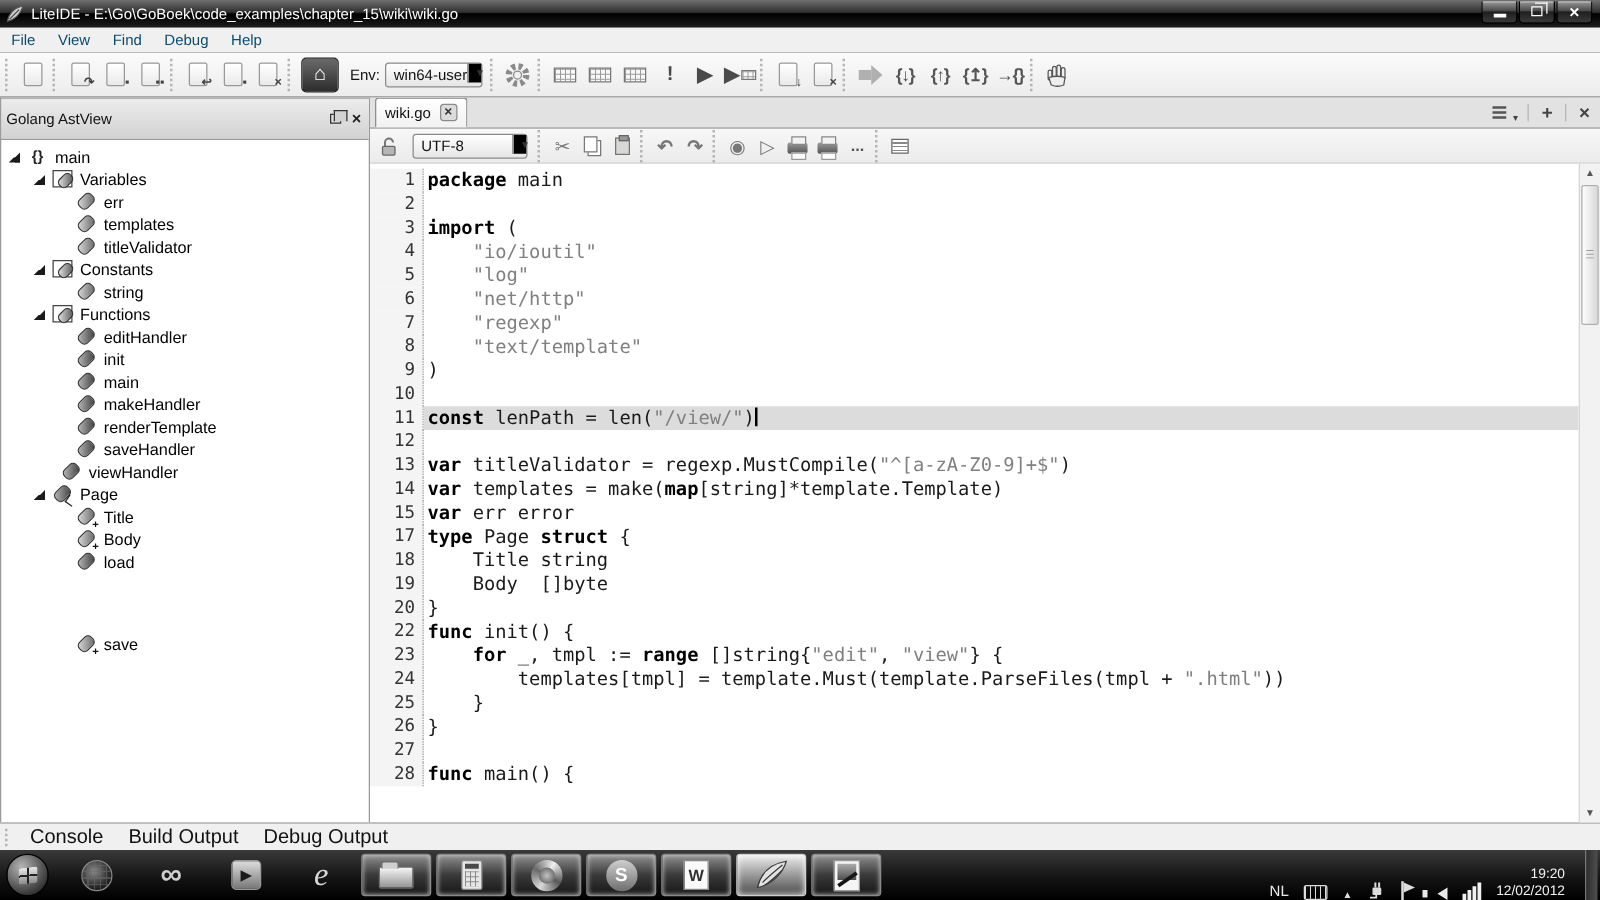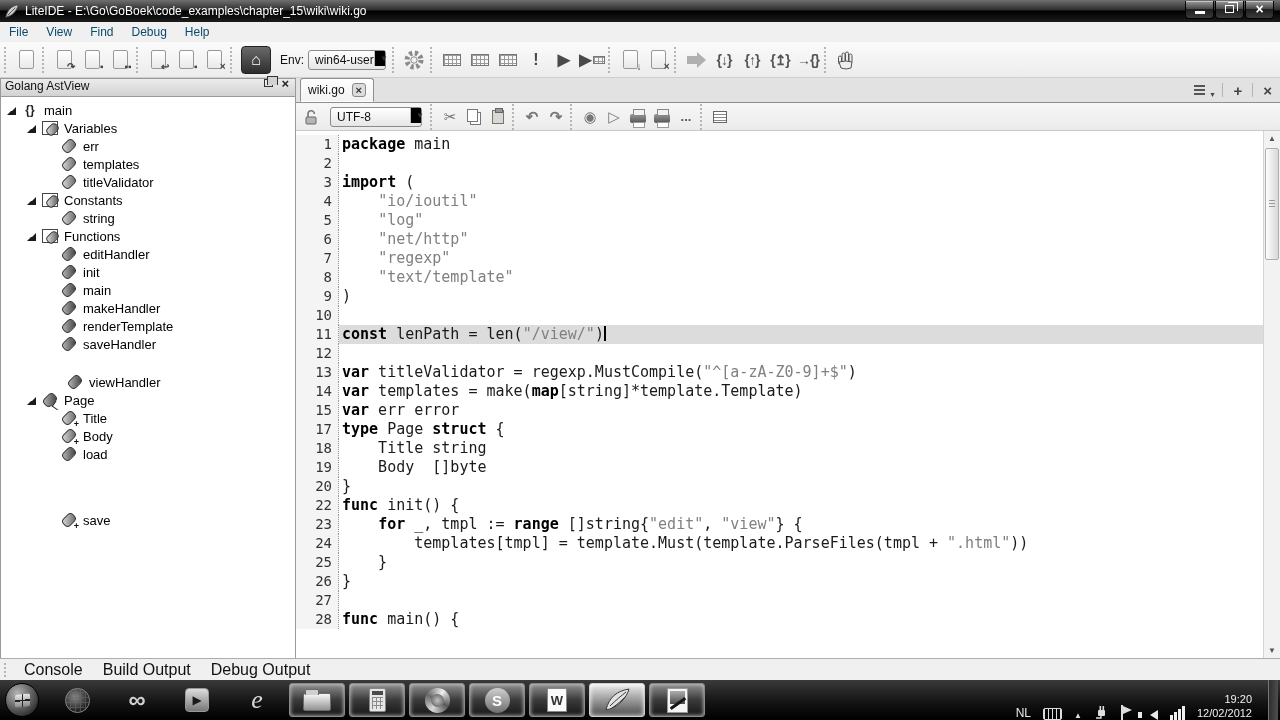--- a/index.html
+++ b/index.html
@@ -55,22 +55,22 @@
     border-top:8px solid transparent; border-bottom:8px solid transparent; }
   .brace-ico { font-size:14px; font-weight:bold; color:#555; letter-spacing:-1px; }
 
   
   .main { flex:1 1 auto; display:flex; min-height:0; background:#f0f0f0; }
 
   
   .sidebar { width:296px; flex:0 0 296px; display:flex; flex-direction:column; border-right:1px solid #9a9a9a;
     background:#fff; }
   .sidebar-header { height:19px; flex:0 0 19px; background:linear-gradient(#ececec,#d2d2d2);
-    border:1px solid #9a9a9a; border-right:none; display:flex; font-size:12px;
-    color:#111; padding:0 4px; }
+    border:1px solid #9a9a9a; border-right:none; display:flex; align-items:center; font-size:12px;
+    color:#111; padding:16px 4px; }
   .sidebar-header .sp { flex:1; }
   .float-ico { width:9px; height:8px; border:1px solid #333; position:relative; margin-right:8px; }
   .float-ico::before { content:""; position:absolute; left:2px; top:-4px; width:9px; height:8px;
     border:1px solid #333; border-bottom:none; background:#d2d2d2; }
   .x-ico { font-size:13px; font-weight:bold; color:#222; line-height:10px; margin-right:2px; }
   .tree { flex:1; overflow:hidden; padding-top:4px; font-size:13px; color:#000;
     border-left:1px solid #9a9a9a; }
   .tree-row { height:18px; display:flex; align-items:center; white-space:nowrap; }
   .expander { width:9px; height:9px; margin-right:5px; flex:0 0 9px; }
   .expander.on { width:0; height:0; border:4px solid transparent; border-right:4px solid #1a1a1a;
@@ -450,21 +450,21 @@
           <div class="tree-row" style="padding-left: 46px;">
             <span class="expander"></span>
             <span class="node-icon ni-pill dark"></span>
             <span class="node-label">renderTemplate</span>
           </div>
           <div class="tree-row" style="padding-left: 46px;">
             <span class="expander"></span>
             <span class="node-icon ni-pill dark"></span>
             <span class="node-label">saveHandler</span>
           </div>
-          <div class="tree-row" style="padding-left: 52px; margin-top: 20px;">
+          <div class="tree-row" style="padding-left: 34px;">
             <span class="expander"></span>
             <span class="node-icon ni-pill dark"></span>
             <span class="node-label">viewHandler</span>
           </div>
           <div class="tree-row" style="padding-left: 26px;">
             <span class="expander on"></span>
             <span class="node-icon ni-pill dark fork"></span>
             <span class="node-label">Page</span>
           </div>
           <div class="tree-row" style="padding-left: 46px;">

